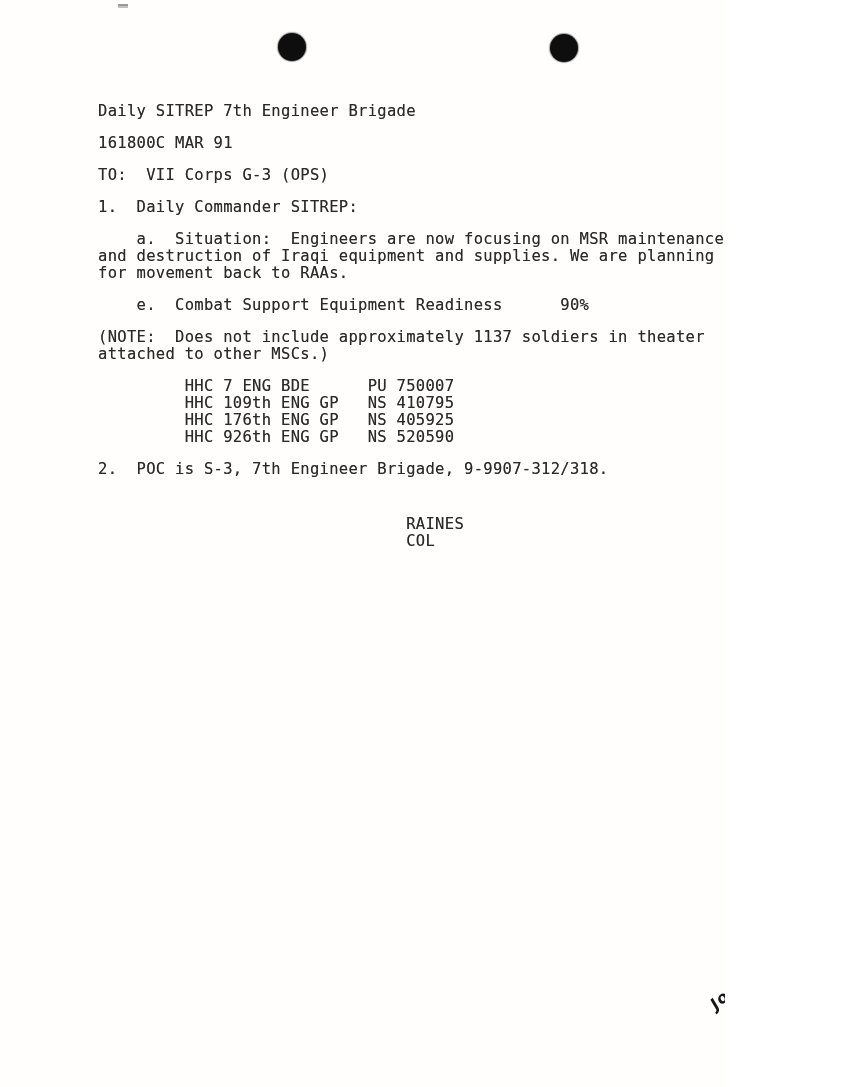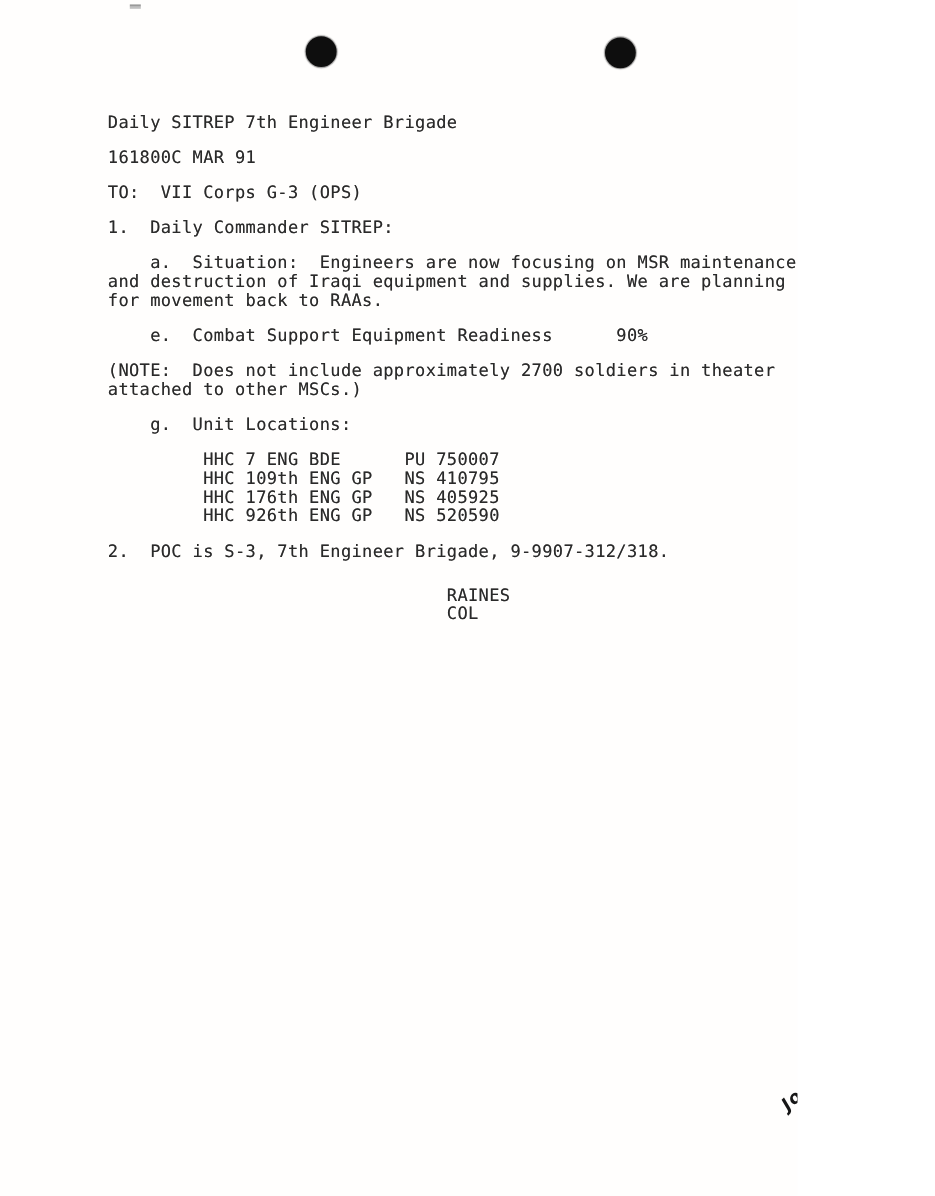--- a/index.html
+++ b/index.html
@@ -25,21 +25,21 @@
     font-size: 15.5px;
     line-height: 17px;
     letter-spacing: 0.3px;
     text-shadow: 0 0 0.5px rgba(40,40,40,0.55);
   }
   .tblock {
     white-space: pre;
     margin: 0 0 15px 0;
   }
   .sig {
-    margin-top: 23px;
+    margin-top: 38px;
   }
   
   .punch {
     position: absolute;
     width: 28px;
     height: 28px;
     border-radius: 50%;
     background: #0e0e0e;
     box-shadow: 0 0 1px 1px rgba(14,14,14,0.4);
   }
@@ -94,23 +94,22 @@
 
   <div class="doc">
     <div class="tblock">Daily SITREP 7th Engineer Brigade</div>
     <div class="tblock">161800C MAR 91</div>
     <div class="tblock">TO:  VII Corps G-3 (OPS)</div>
     <div class="tblock">1.  Daily Commander SITREP:</div>
     <div class="tblock">    a.  Situation:  Engineers are now focusing on MSR maintenance
 and destruction of Iraqi equipment and supplies. We are planning
 for movement back to RAAs.</div>
     <div class="tblock">    e.  Combat Support Equipment Readiness      90%</div>
-    <div class="tblock">(NOTE:  Does not include approximately 2700 soldiers in theater
+    <div class="tblock">(NOTE:  Does not include approximately 1137 soldiers in theater
 attached to other MSCs.)</div>
-    <div class="tblock">    g.  Unit Locations:</div>
     <div class="tblock">         HHC 7 ENG BDE      PU 750007
          HHC 109th ENG GP   NS 410795
          HHC 176th ENG GP   NS 405925
          HHC 926th ENG GP   NS 520590</div>
     <div class="tblock">2.  POC is S-3, 7th Engineer Brigade, 9-9907-312/318.</div>
     <div class="tblock sig">                                RAINES
                                 COL</div>
   </div>
 
   <div class="handnote">

